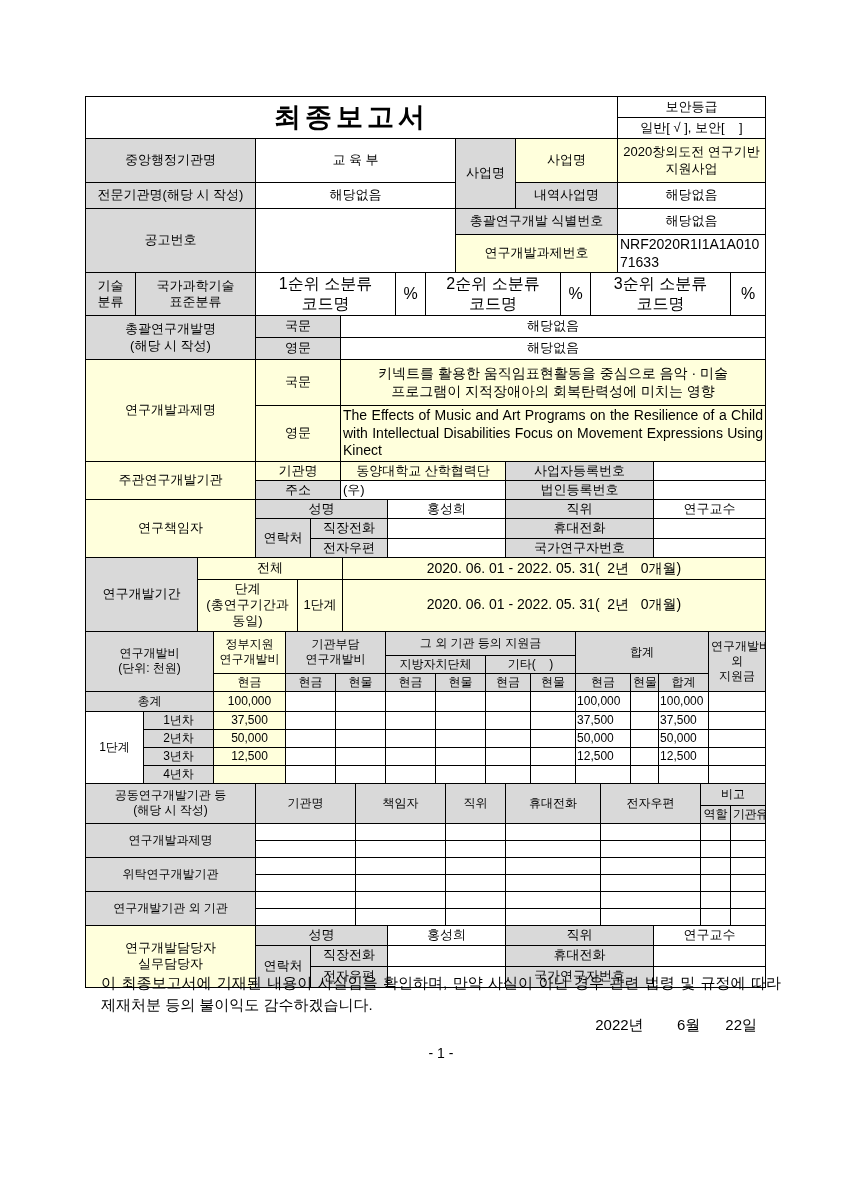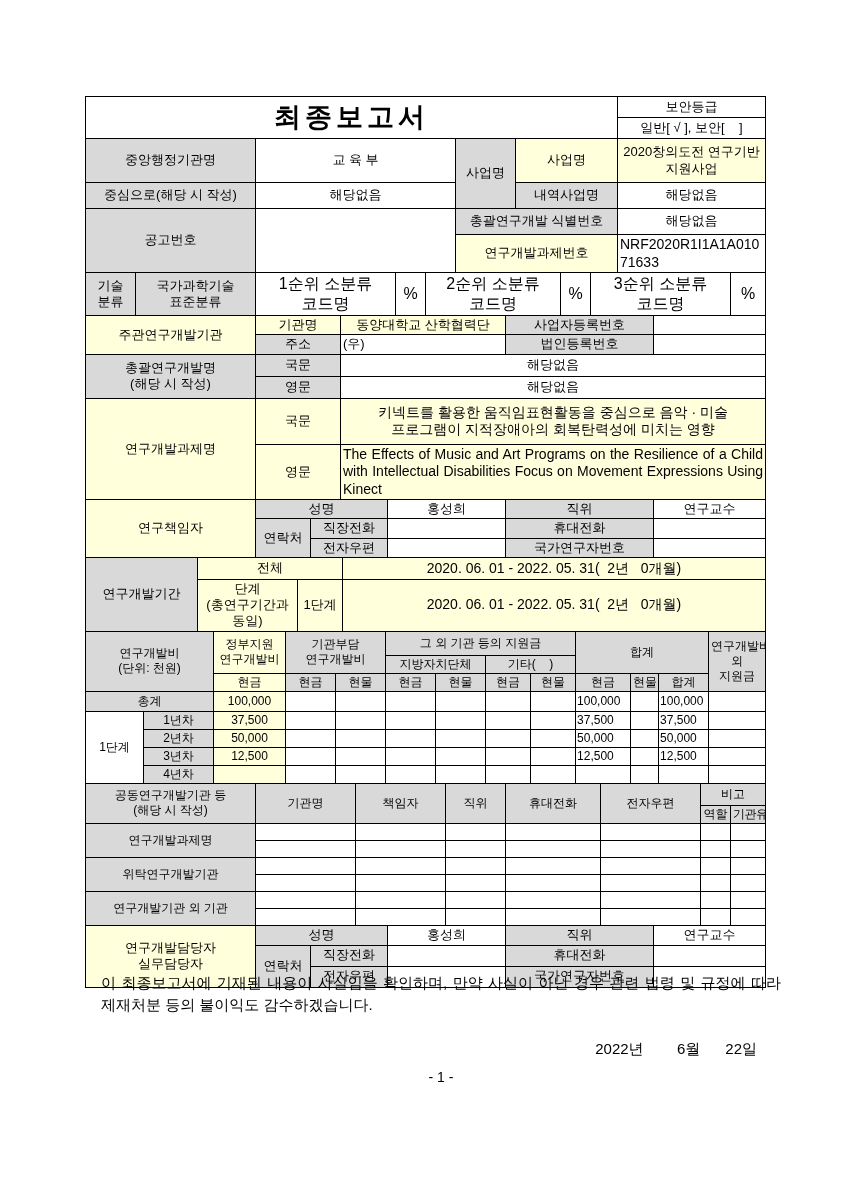--- a/index.html
+++ b/index.html
@@ -24,21 +24,21 @@
   .f14 { font-size:14px;margin-left:41px; }
   .f12 { font-size:16px; }
   .f11 { font-size:11px; }
   .tiny { font-size:10px; letter-spacing:-0.5px; }
   .budget td { font-size:12px; }
   .budget .num  { font-size:12px; }
   .budget .numl { font-size:12px; text-align:left; padding-left:1px; }
   .partners td { font-size:12px; }
   .footer { position:absolute; left:101px; top:972px; width:680px; font-size:15px; }
   .statement { text-align:justify; line-height:1.45; word-break:keep-all; }
-  .date-line { margin-top:24px; text-align:right; padding-right:24px; white-space:pre; }
+  .date-line { text-align:right; padding-right:24px; white-space:pre; }
   .sign-line { margin-top:20px; text-align:right; padding-right:93px; }
   .sign-gap { display:inline-block; width:42px; }
   .page-num { margin-top:10px; text-align:center; font-size:14px; }
 </style>
 </head>
 <body>
 
 <div class="sheet">
 
   <table>
@@ -58,21 +58,21 @@
       <td class="wsp">일반[ √ ], 보안[    ]</td>
     </tr>
     <tr style="height:44px">
       <td class="g">중앙행정기관명</td>
       <td>교 육 부</td>
       <td class="g" rowspan="2">사업명</td>
       <td class="y">사업명</td>
       <td class="y ba">2020창의도전 연구기반지원사업</td>
     </tr>
     <tr style="height:26px">
-      <td class="g">중심으로(해당 시 작성)</td>
+      <td class="g">전문기관명(해당 시 작성)</td>
       <td>해당없음</td>
       <td class="g">내역사업명</td>
       <td>해당없음</td>
     </tr>
     <tr style="height:26px">
       <td class="g" rowspan="2">공고번호</td>
       <td rowspan="2"></td>
       <td class="g" colspan="2">총괄연구개발 식별번호</td>
       <td>해당없음</td>
     </tr>
@@ -107,66 +107,66 @@
       <td class="f12">3순위 소분류 코드명</td>
       <td class="f12">%</td>
     </tr>
   </tbody>
     </table>
 
   <table>
     <colgroup>
         <col style="width:170px">
         <col style="width:85px">
+        <col style="width:425px">
+      </colgroup>
+    <tbody>
+        <tr style="height:22px">
+      <td class="g pre" rowspan="2">총괄연구개발명
+(해당 시 작성)</td>
+      <td class="g">국문</td>
+      <td>해당없음</td>
+    </tr>
+    <tr style="height:22px">
+      <td class="g">영문</td>
+      <td>해당없음</td>
+    </tr>
+    <tr style="height:46px">
+      <td class="y" rowspan="2">연구개발과제명</td>
+      <td class="y">국문</td>
+      <td class="y f14">키넥트를 활용한 움직임표현활동을 중심으로 음악 · 미술 프로그램이 지적장애아의 회복탄력성에 미치는 영향</td>
+    </tr>
+    <tr style="height:48px">
+      <td class="y">영문</td>
+      <td class="y f14 just">The Effects of Music and Art Programs on the Resilience of a Child with Intellectual Disabilities Focus on Movement Expressions Using Kinect</td>
+    </tr>
+  </tbody>
+    </table>
+
+  <table>
+    <colgroup>
+        <col style="width:170px">
+        <col style="width:85px">
         <col style="width:165px">
         <col style="width:148px">
         <col style="width:112px">
       </colgroup>
     <tbody>
         <tr style="height:18px">
       <td class="y" rowspan="2">주관연구개발기관</td>
       <td class="y">기관명</td>
       <td class="y">동양대학교 산학협력단</td>
       <td class="g">사업자등록번호</td>
       <td></td>
     </tr>
     <tr style="height:18px">
       <td class="g">주소</td>
       <td class="left">(우)</td>
       <td class="g">법인등록번호</td>
       <td></td>
-    </tr>
-  </tbody>
-    </table>
-
-  <table>
-    <colgroup>
-        <col style="width:170px">
-        <col style="width:85px">
-        <col style="width:425px">
-      </colgroup>
-    <tbody>
-        <tr style="height:22px">
-      <td class="g pre" rowspan="2">총괄연구개발명
-(해당 시 작성)</td>
-      <td class="g">국문</td>
-      <td>해당없음</td>
-    </tr>
-    <tr style="height:22px">
-      <td class="g">영문</td>
-      <td>해당없음</td>
-    </tr>
-    <tr style="height:46px">
-      <td class="y" rowspan="2">연구개발과제명</td>
-      <td class="y">국문</td>
-      <td class="y f14">키넥트를 활용한 움직임표현활동을 중심으로 음악 · 미술 프로그램이 지적장애아의 회복탄력성에 미치는 영향</td>
-    </tr>
-    <tr style="height:48px">
-      <td class="y">영문</td>
-      <td class="y f14 just">The Effects of Music and Art Programs on the Resilience of a Child with Intellectual Disabilities Focus on Movement Expressions Using Kinect</td>
     </tr>
   </tbody>
     </table>
 
   <table>
     <colgroup>
         <col style="width:170px">
         <col style="width:55px">
         <col style="width:77px">
         <col style="width:118px">

